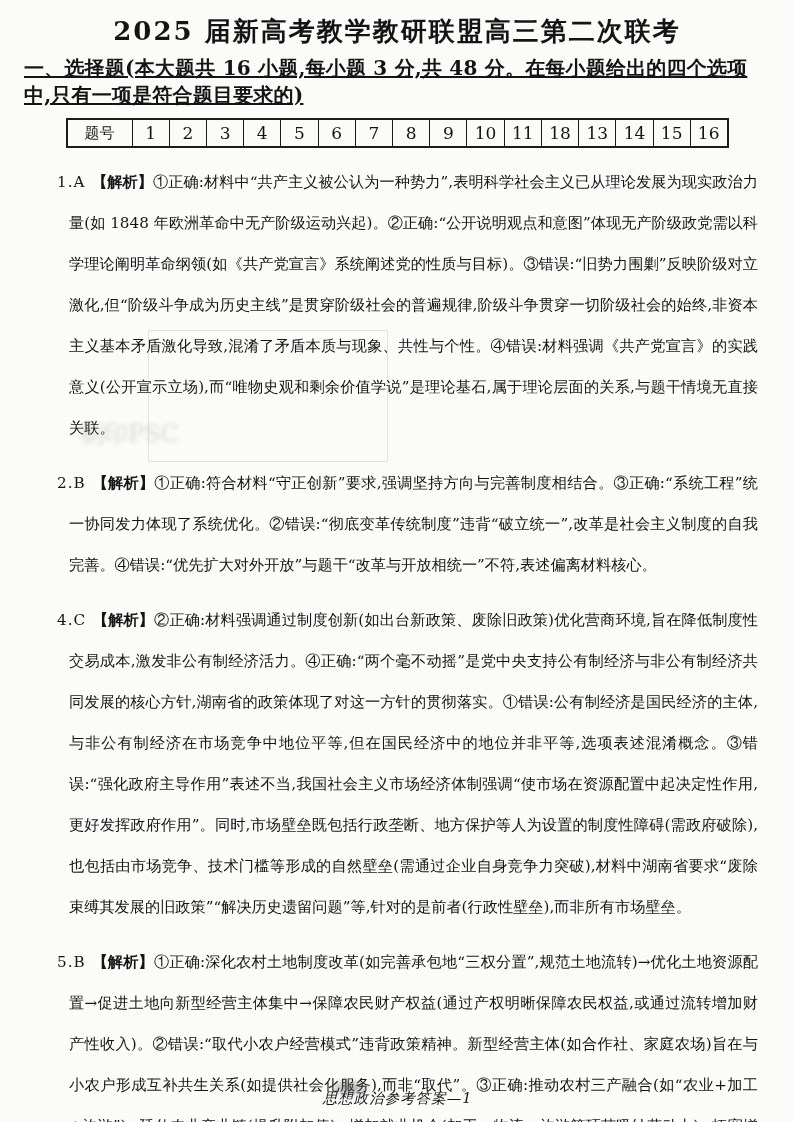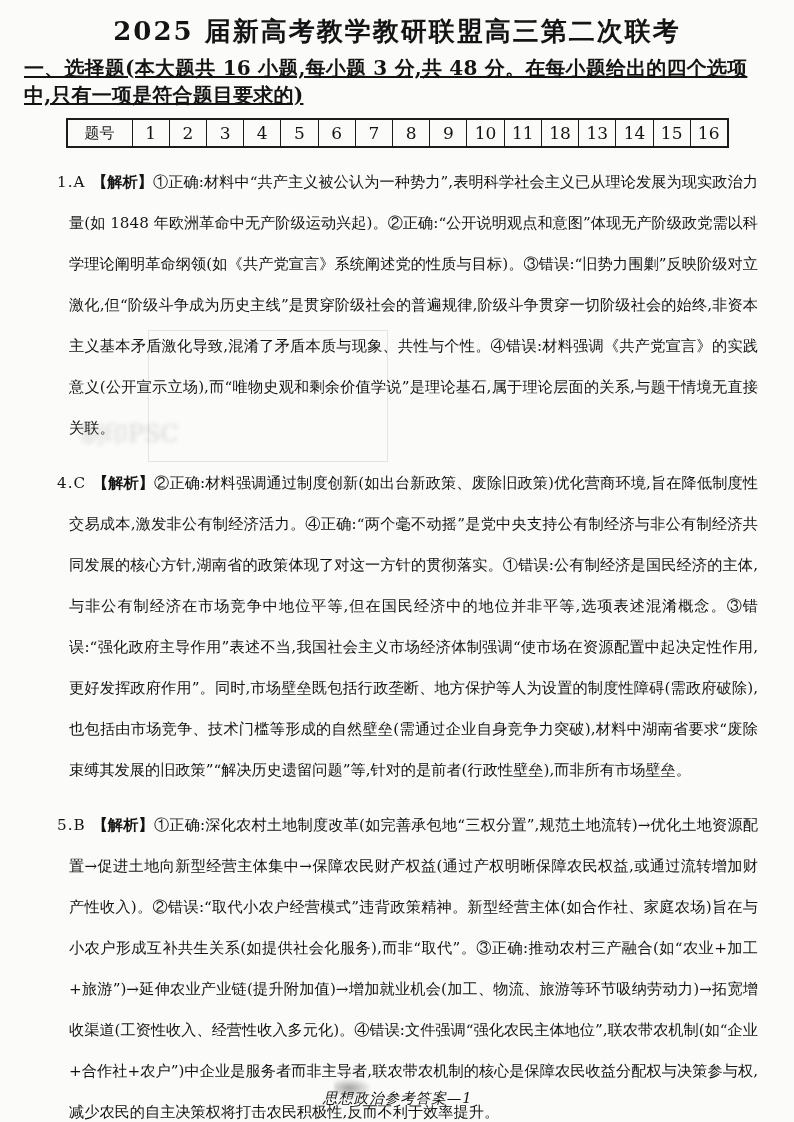--- a/index.html
+++ b/index.html
@@ -128,20 +128,21 @@
           <td>13</td>
           <td>14</td>
           <td>15</td>
           <td>16</td>
         </tr>
     </tbody>
   </table>
 
   <div id="explanations" class="explanations">
       <p class="exp"><span class="num">1.</span><span class="ans">A </span><b class="label">【解析】</b><span>①正确:材料中“共产主义被公认为一种势力”,表明科学社会主义已从理论发展为现实政治力量(如 1848 年欧洲革命中无产阶级运动兴起)。②正确:“公开说明观点和意图”体现无产阶级政党需以科学理论阐明革命纲领(如《共产党宣言》系统阐述党的性质与目标)。③错误:“旧势力围剿”反映阶级对立激化,但“阶级斗争成为历史主线”是贯穿阶级社会的普遍规律,阶级斗争贯穿一切阶级社会的始终,非资本主义基本矛盾激化导致,混淆了矛盾本质与现象、共性与个性。④错误:材料强调《共产党宣言》的实践意义(公开宣示立场),而“唯物史观和剩余价值学说”是理论基石,属于理论层面的关系,与题干情境无直接关联。</span></p>
+      <p class="exp"><span class="num">2.</span><span class="ans">B </span><b class="label">【解析】</b><span>①正确:符合材料“守正创新”要求,强调坚持方向与完善制度相结合。③正确:“系统工程”统一协同发力体现了系统优化。②错误:“彻底变革传统制度”违背“破立统一”,改革是社会主义制度的自我完善。④错误:“优先扩大对外开放”与题干“改革与开放相统一”不符,表述偏离材料核心。</span></p>
       <p class="exp"><span class="num">4.</span><span class="ans">C </span><b class="label">【解析】</b><span>②正确:材料强调通过制度创新(如出台新政策、废除旧政策)优化营商环境,旨在降低制度性交易成本,激发非公有制经济活力。④正确:“两个毫不动摇”是党中央支持公有制经济与非公有制经济共同发展的核心方针,湖南省的政策体现了对这一方针的贯彻落实。①错误:公有制经济是国民经济的主体,与非公有制经济在市场竞争中地位平等,但在国民经济中的地位并非平等,选项表述混淆概念。③错误:“强化政府主导作用”表述不当,我国社会主义市场经济体制强调“使市场在资源配置中起决定性作用,更好发挥政府作用”。同时,市场壁垒既包括行政垄断、地方保护等人为设置的制度性障碍(需政府破除),也包括由市场竞争、技术门槛等形成的自然壁垒(需通过企业自身竞争力突破),材料中湖南省要求“废除束缚其发展的旧政策”“解决历史遗留问题”等,针对的是前者(行政性壁垒),而非所有市场壁垒。</span></p>
       <p class="exp"><span class="num">5.</span><span class="ans">B </span><b class="label">【解析】</b><span>①正确:深化农村土地制度改革(如完善承包地“三权分置”,规范土地流转)→优化土地资源配置→促进土地向新型经营主体集中→保障农民财产权益(通过产权明晰保障农民权益,或通过流转增加财产性收入)。②错误:“取代小农户经营模式”违背政策精神。新型经营主体(如合作社、家庭农场)旨在与小农户形成互补共生关系(如提供社会化服务),而非“取代”。③正确:推动农村三产融合(如“农业+加工+旅游”)→延伸农业产业链(提升附加值)→增加就业机会(加工、物流、旅游等环节吸纳劳动力)→拓宽增收渠道(工资性收入、经营性收入多元化)。④错误:文件强调“强化农民主体地位”,联农带农机制(如“企业+合作社+农户”)中企业是服务者而非主导者,联农带农机制的核心是保障农民收益分配权与决策参与权,减少农民的自主决策权将打击农民积极性,反而不利于效率提升。</span></p>
     </div>
 
   <div class="watermark-box"></div>
   <div class="watermark-text">制印PSC</div>
   <div class="smudge"></div>
 
   <div class="page-footer">思想政治参考答案—1</div>
 

